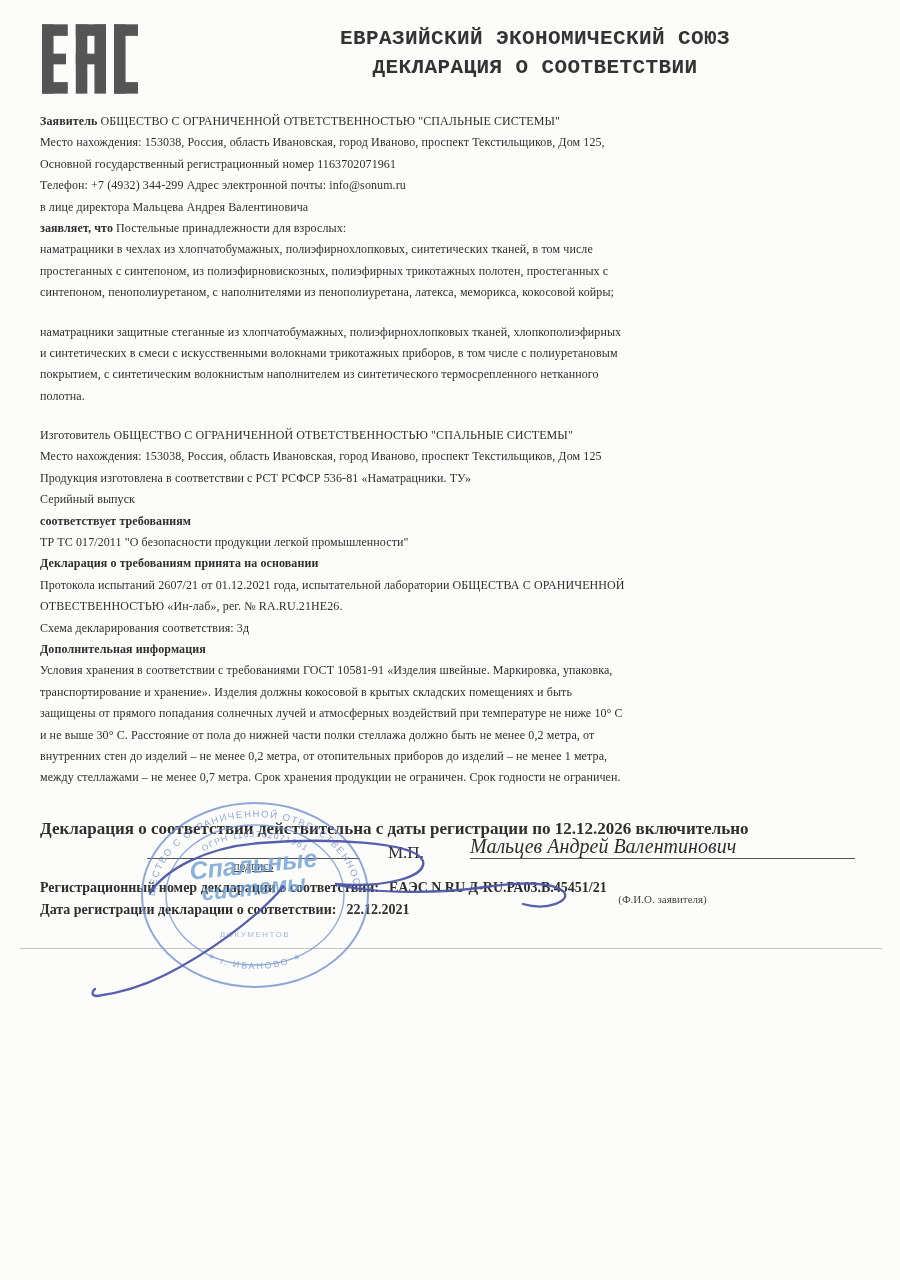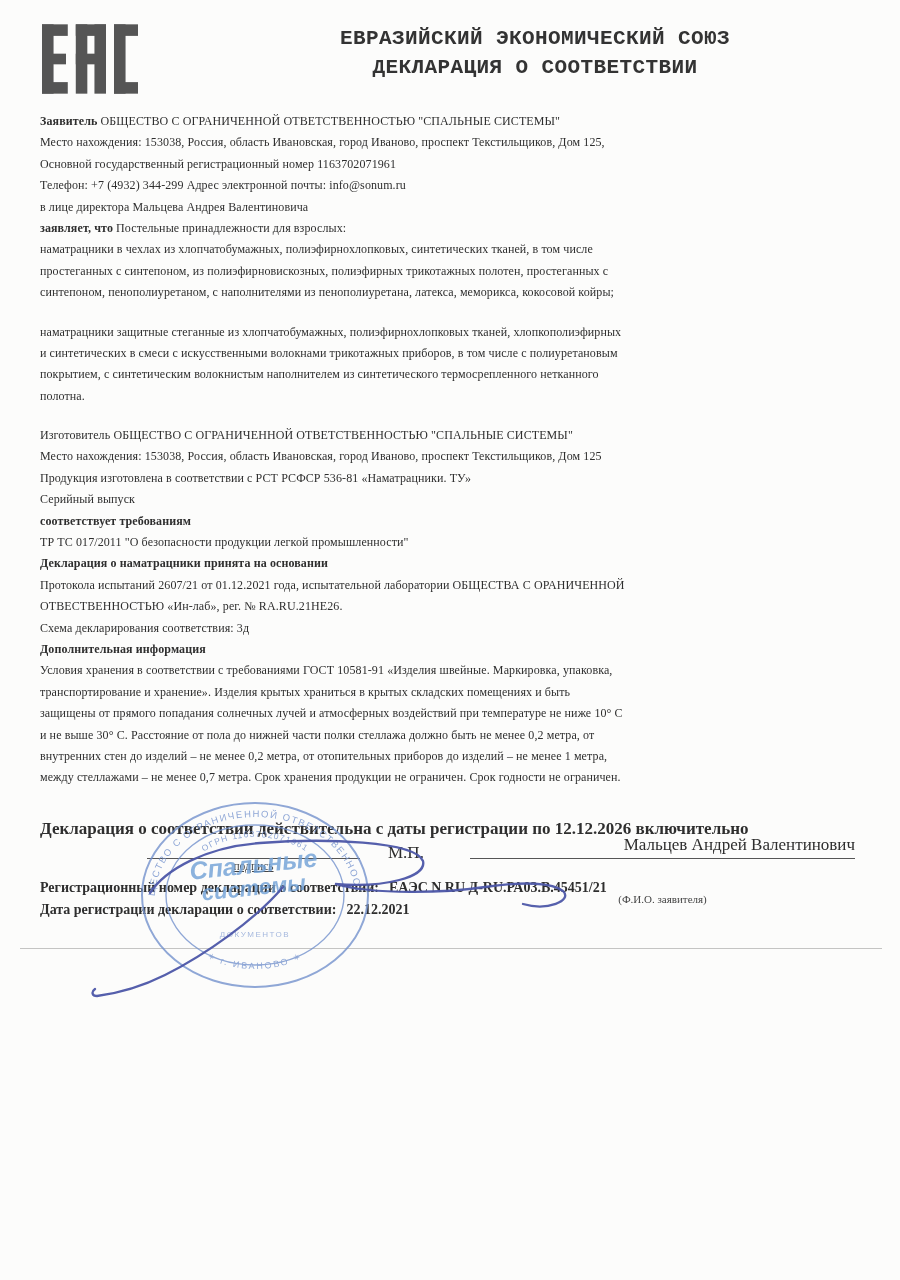--- a/index.html
+++ b/index.html
@@ -22,21 +22,21 @@
   .ln{font-size:12px;line-height:21.4px;height:21.4px;white-space:nowrap;letter-spacing:.1px;}
   .ln b{font-weight:bold;}
   .gap{height:18px;}
   .gap-lg{height:29px;}
   .valid{font-weight:bold;font-size:17px;line-height:21.4px;white-space:nowrap;}
   
   .sigblock{position:relative;height:38px;}
   .mp{position:absolute;left:348px;top:4px;font-size:17px;}
   .sig-left{position:absolute;left:107px;top:0;width:213px;height:19px;border-bottom:1.2px solid #555;}
   .sig-left-caption{position:absolute;left:107px;top:21px;width:213px;text-align:center;font-size:11.5px;color:#444;text-decoration:underline;}
-  .sig-right{position:absolute;left:430px;top:-4px;width:385px;height:23px;border-bottom:1.2px solid #555;text-align:right;font-size:17px;}
+  .sig-right{position:absolute;left:430px;top:-4px;width:385px;height:23px;border-bottom:1.2px solid #555;text-align:left;font-size:20px;font-style:italic;}
   .sig-right-caption{position:absolute;left:430px;top:21px;width:385px;text-align:center;font-size:11px;color:#444;margin-top:33px;}
   .regline{font-weight:bold;font-size:14px;line-height:21.4px;height:21.4px;white-space:nowrap;}
   .regline .val{margin-left:10px;}
   .regline + .regline{margin-top:0;}
   .hr-scan{position:absolute;left:20px;right:18px;top:948px;border-top:1px solid #b5b5b5;opacity:.8;}
   
   .overlay{position:absolute;left:55px;top:785px;width:540px;height:270px;}
 </style>
 </head>
 <body>
@@ -82,27 +82,27 @@
     <div class="ln"><span>и синтетических в смеси с искусственными волокнами трикотажных приборов, в том числе с полиуретановым</span></div>
     <div class="ln"><span>покрытием, с синтетическим волокнистым наполнителем из синтетического термосрепленного  нетканного</span></div>
     <div class="ln"><span>полотна.</span></div>
     <div class="gap"></div>
     <div class="ln"><span>Изготовитель ОБЩЕСТВО С ОГРАНИЧЕННОЙ ОТВЕТСТВЕННОСТЬЮ "СПАЛЬНЫЕ СИСТЕМЫ"</span></div>
     <div class="ln"><span>Место нахождения: 153038, Россия, область Ивановская, город Иваново, проспект Текстильщиков, Дом 125</span></div>
     <div class="ln"><span>Продукция изготовлена в соответствии с РСТ РСФСР 536-81 «Наматрацники. ТУ»</span></div>
     <div class="ln"><span>Серийный выпуск</span></div>
     <div class="ln"><b>соответствует требованиям</b></div>
     <div class="ln"><span>ТР ТС 017/2011 "О безопасности продукции легкой промышленности"</span></div>
-    <div class="ln"><b>Декларация о наматрацники принята на основании</b></div>
+    <div class="ln"><b>Декларация о требованиям принята на основании</b></div>
     <div class="ln"><span>Протокола испытаний 2607/21 от 01.12.2021 года, испытательной лаборатории ОБЩЕСТВА С ОРАНИЧЕННОЙ</span></div>
     <div class="ln"><span>ОТВЕСТВЕННОСТЬЮ «Ин-лаб», рег. № RA.RU.21НЕ26.</span></div>
     <div class="ln"><span>Схема декларирования соответствия: 3д</span></div>
     <div class="ln"><b>Дополнительная информация</b></div>
     <div class="ln"><span>Условия хранения в соответствии с требованиями ГОСТ 10581-91 «Изделия швейные. Маркировка, упаковка,</span></div>
-    <div class="ln"><span>транспортирование и хранение». Изделия крытых храниться в крытых складских помещениях и быть</span></div>
+    <div class="ln"><span>транспортирование и хранение». Изделия должны кокосовой в крытых складских помещениях и быть</span></div>
     <div class="ln"><span>защищены от прямого попадания солнечных лучей и атмосферных воздействий при температуре не ниже 10° С</span></div>
     <div class="ln"><span>и не выше 30° С. Расстояние от пола до нижней части полки стеллажа должно быть не менее 0,2 метра, от</span></div>
     <div class="ln"><span>внутренних стен до изделий – не менее 0,2 метра, от отопительных приборов до изделий – не менее 1 метра,</span></div>
     <div class="ln"><span>между стеллажами – не менее 0,7 метра. Срок хранения продукции не ограничен. Срок годности не ограничен.</span></div>
 
     <div class="gap-lg"></div>
     <div class="valid">Декларация о соответствии действительна с даты регистрации по 12.12.2026 включительно</div>
 
     <div class="sigblock">
       <div class="sig-left"></div>

